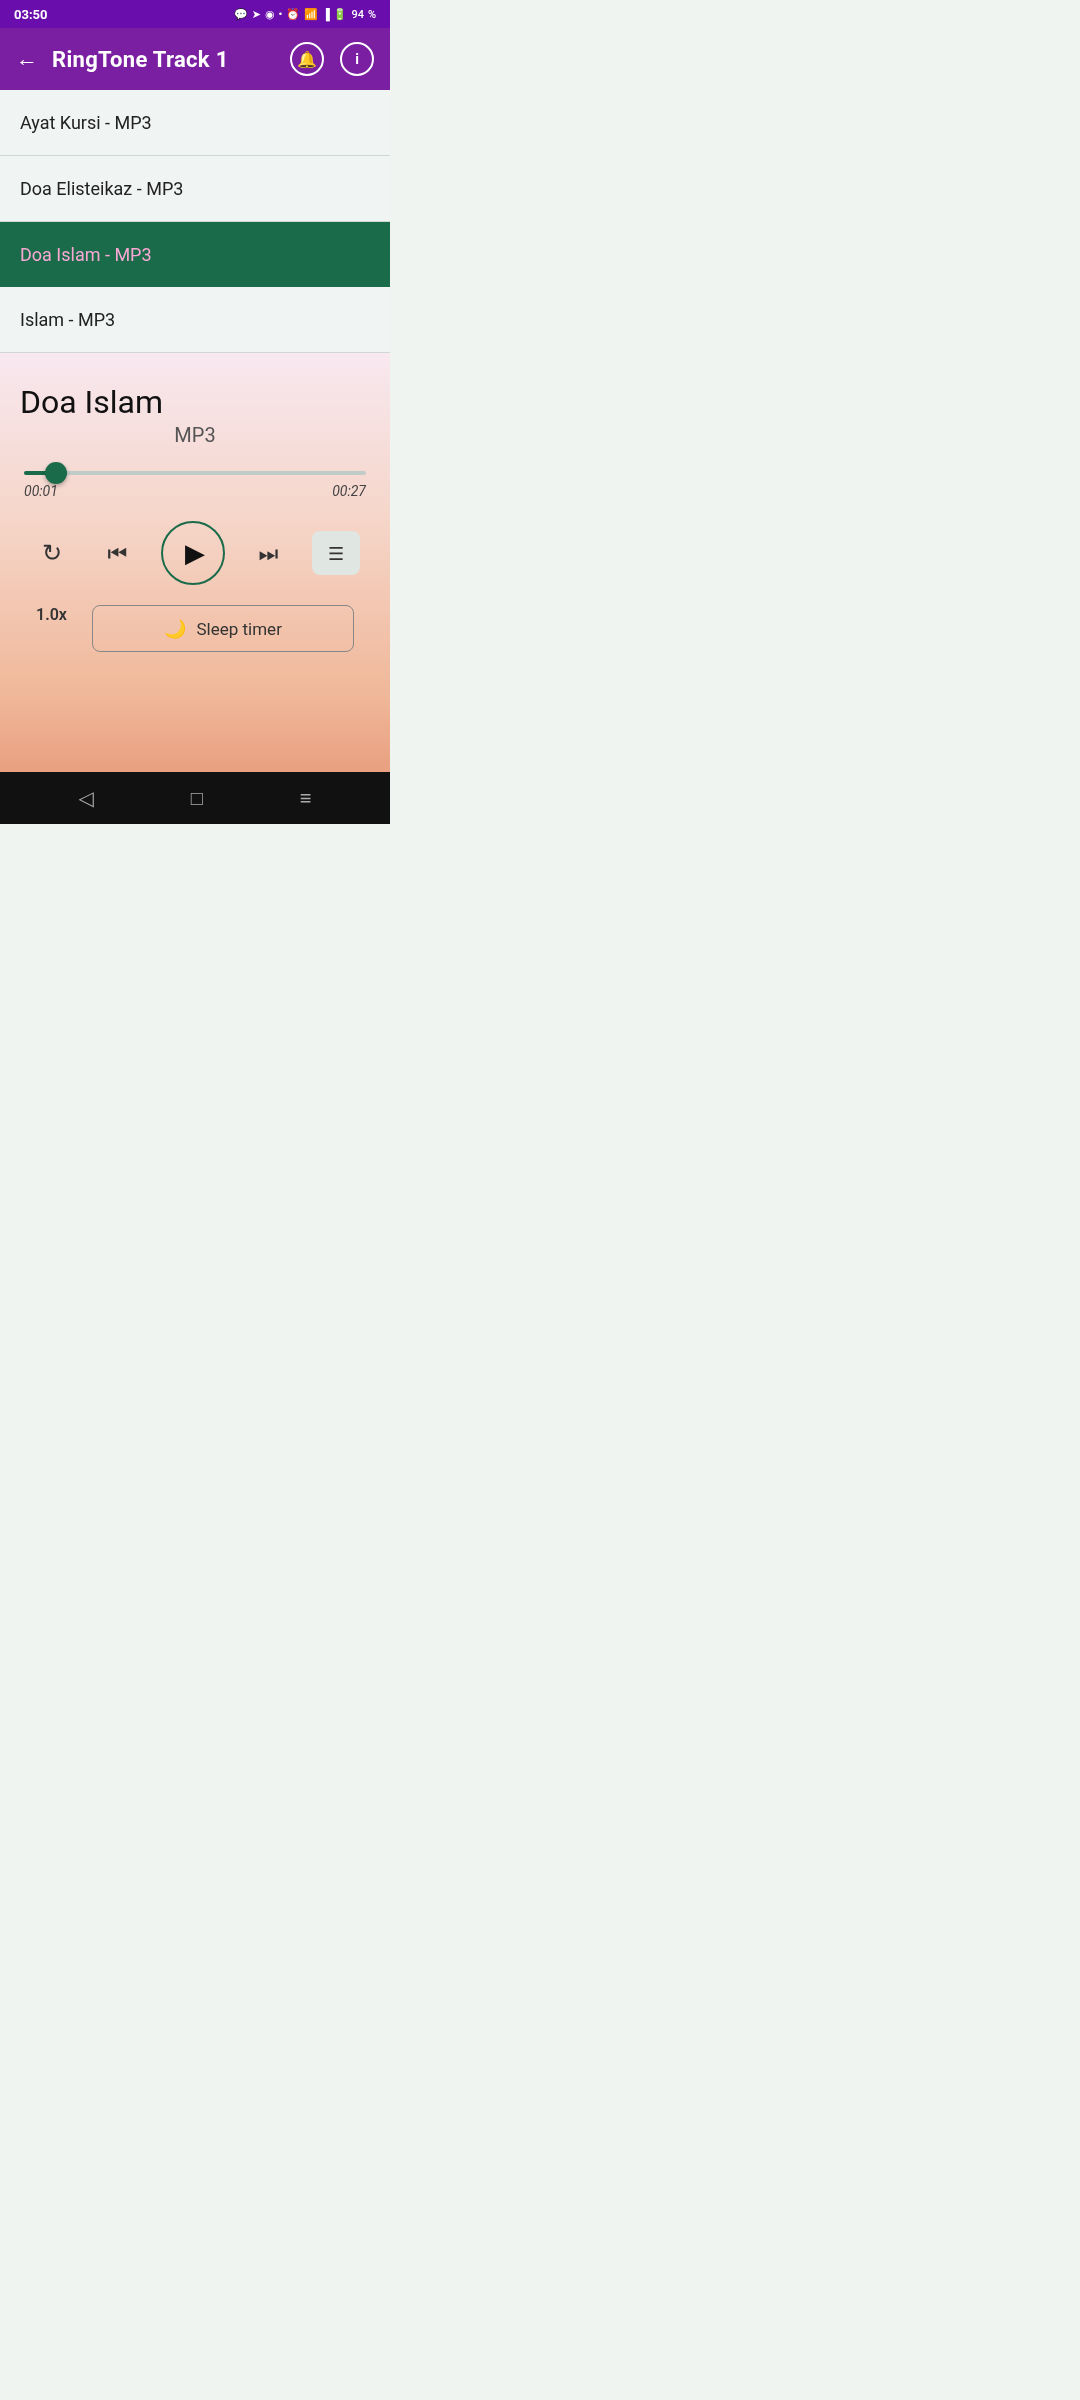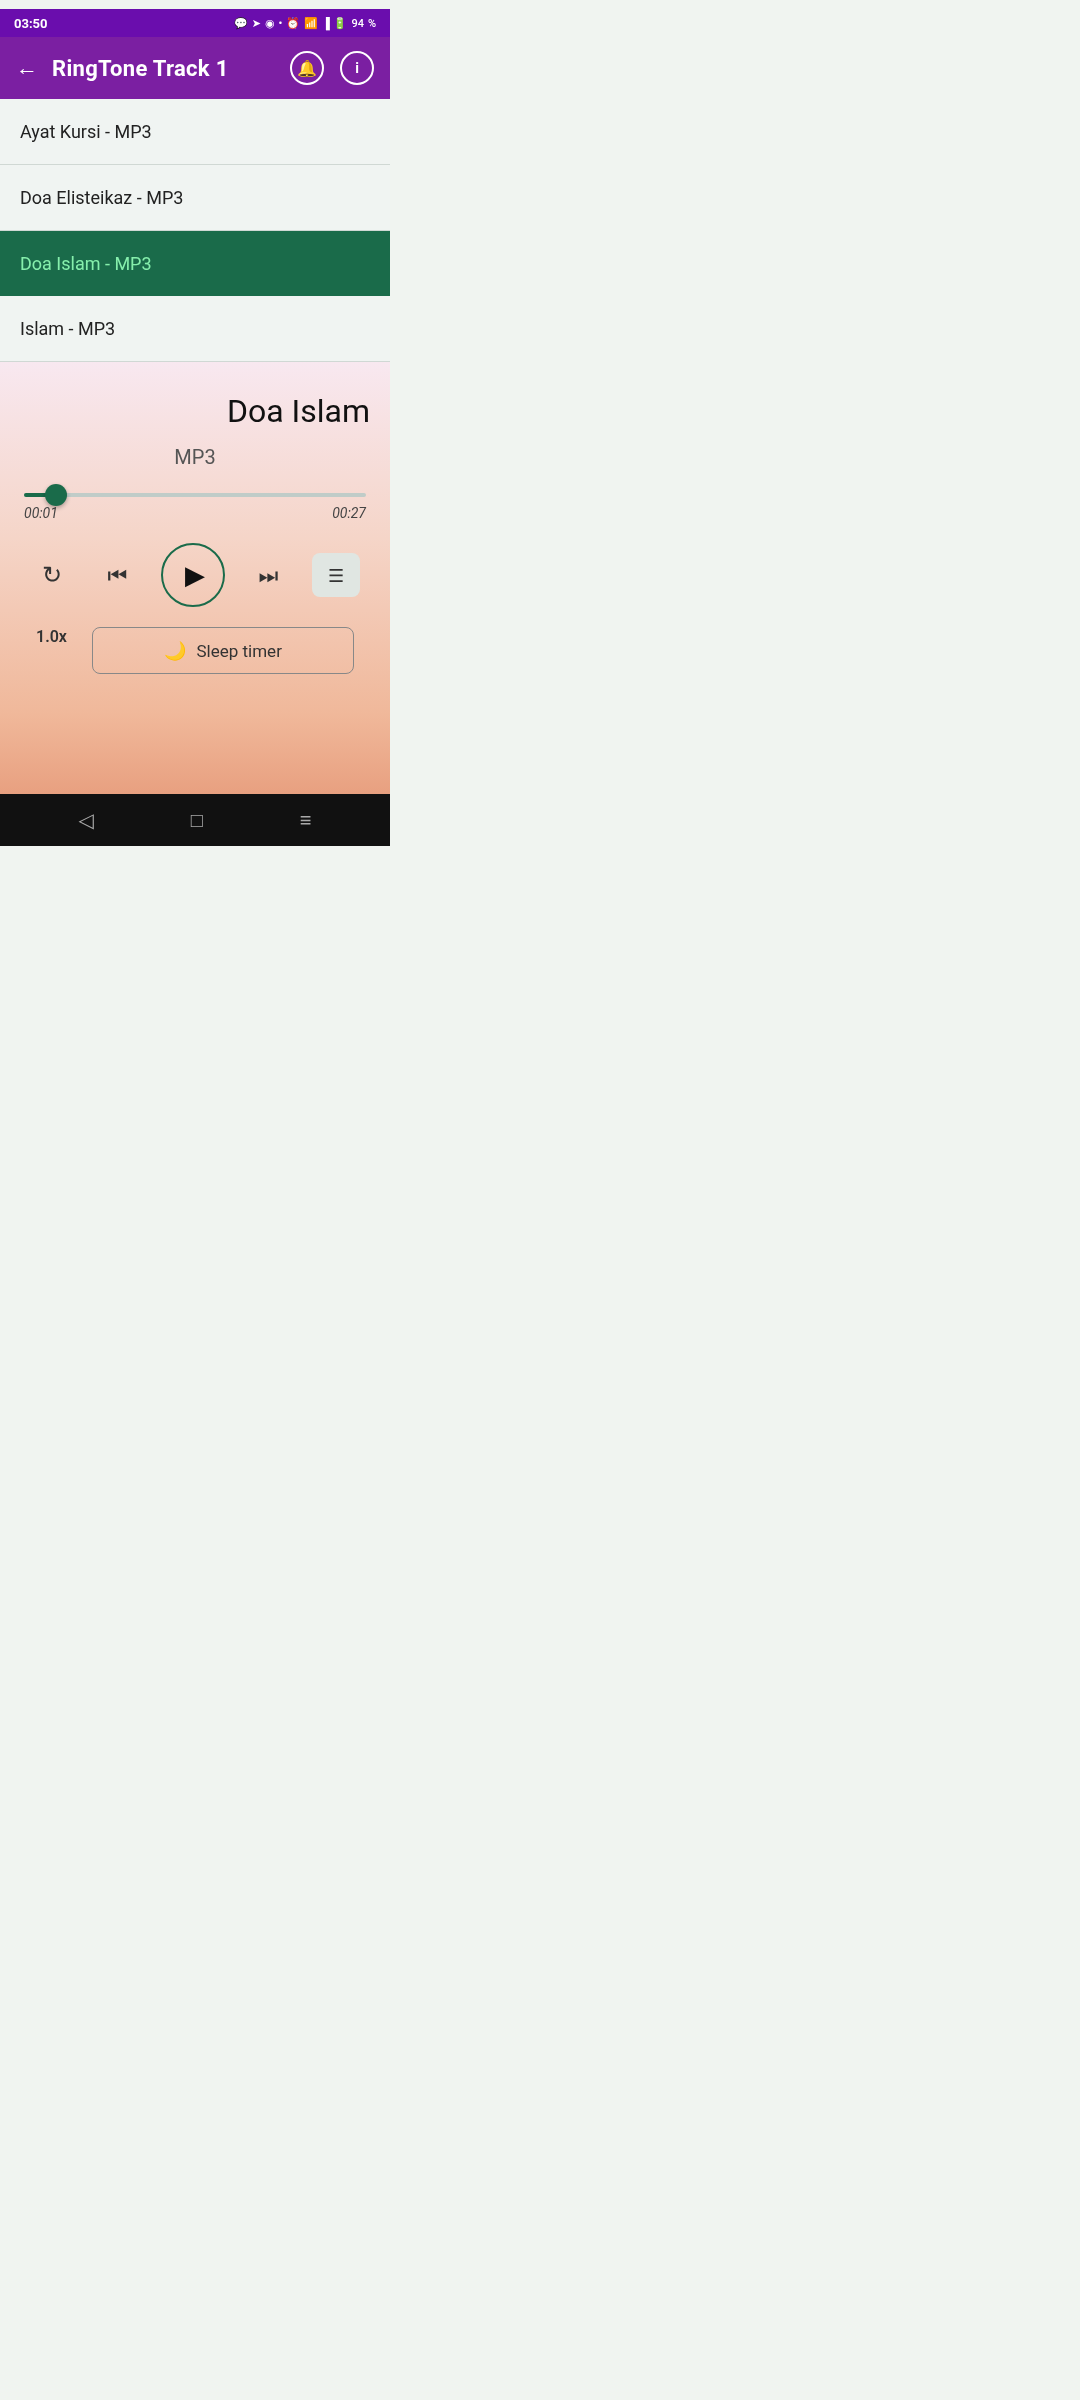--- a/index.html
+++ b/index.html
@@ -17,21 +17,20 @@
     .status-bar {
       background: #6a0dad;
       color: white;
       display: flex;
       justify-content: space-between;
       align-items: center;
       padding: 6px 14px;
       font-size: 12px;
       font-weight: 500;
       height: 28px;
-      margin-top: 9px;
     }
     .status-left { font-weight: 700; font-size: 13px; }
     .status-right {
       display: flex;
       align-items: center;
       gap: 4px;
       font-size: 11px;
     }
 
     
@@ -80,36 +79,36 @@
     .track-item {
       padding: 22px 20px;
       border-bottom: 1px solid #d0d8d4;
       font-size: 18px;
       color: #222;
       cursor: pointer;
       background: #f0f4f2;
     }
     .track-item.active {
       background: #1a6b4a;
-      color: #86efac;
+      color: #f9a8d4;
       border-bottom: none;
     }
 
     
     .player-section {
       background: linear-gradient(180deg, #f8e8f0 0%, #f5d5c8 50%, #f0b89a 100%);
       padding: 30px 20px 20px 20px;
       min-height: 320px;
     }
     .player-title {
-      text-align: right;
+      text-align: left;
       font-size: 32px;
       font-weight: 400;
       color: #111;
-      margin-bottom: 15px;
+      margin-bottom: 2px;
     }
     .player-subtitle {
       text-align: center;
       font-size: 20px;
       color: #555;
       margin-bottom: 24px;
     }
 
     
     .progress-container {

